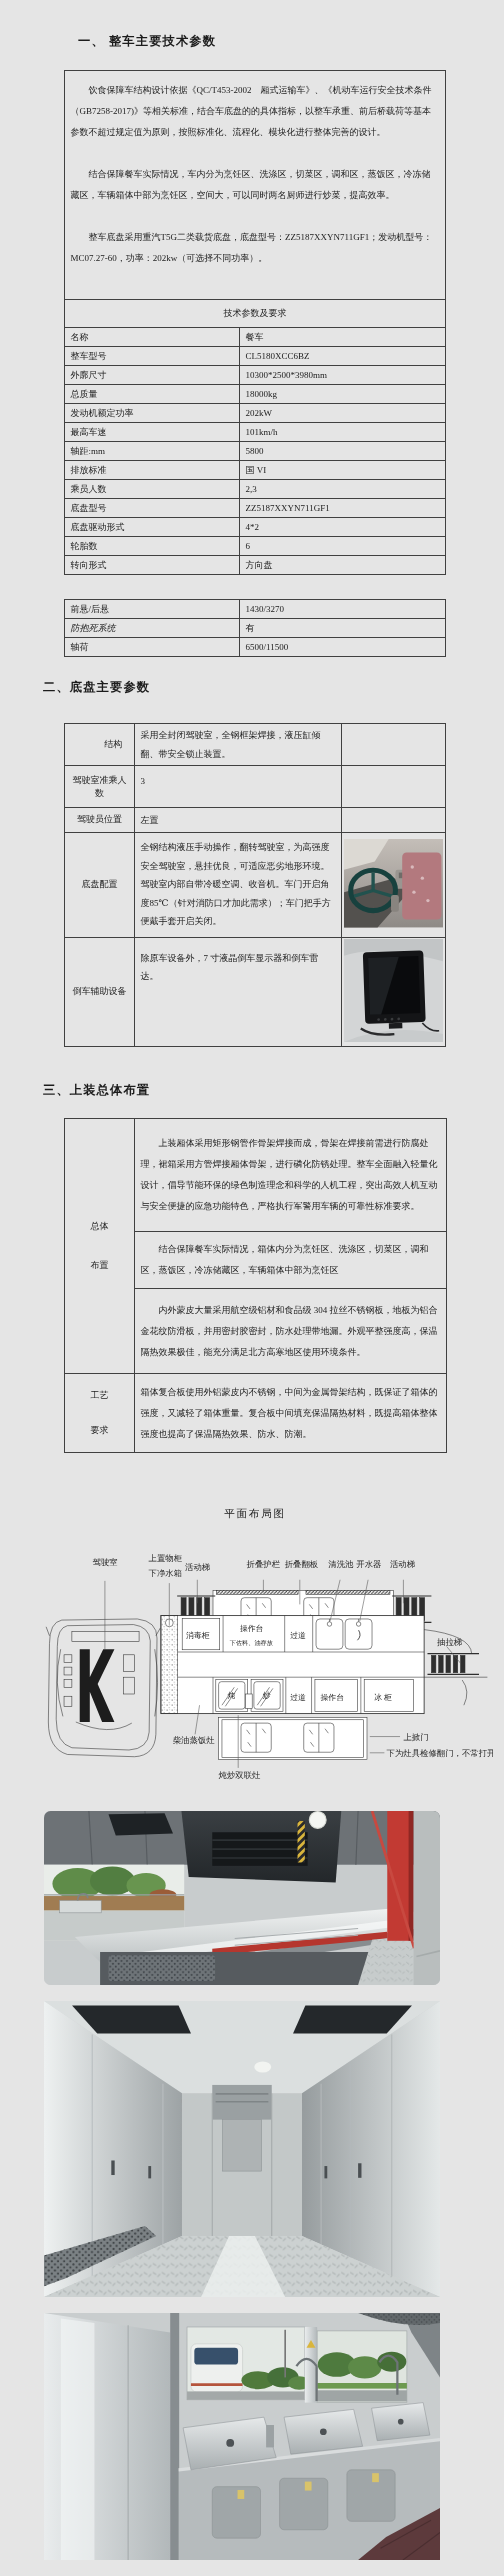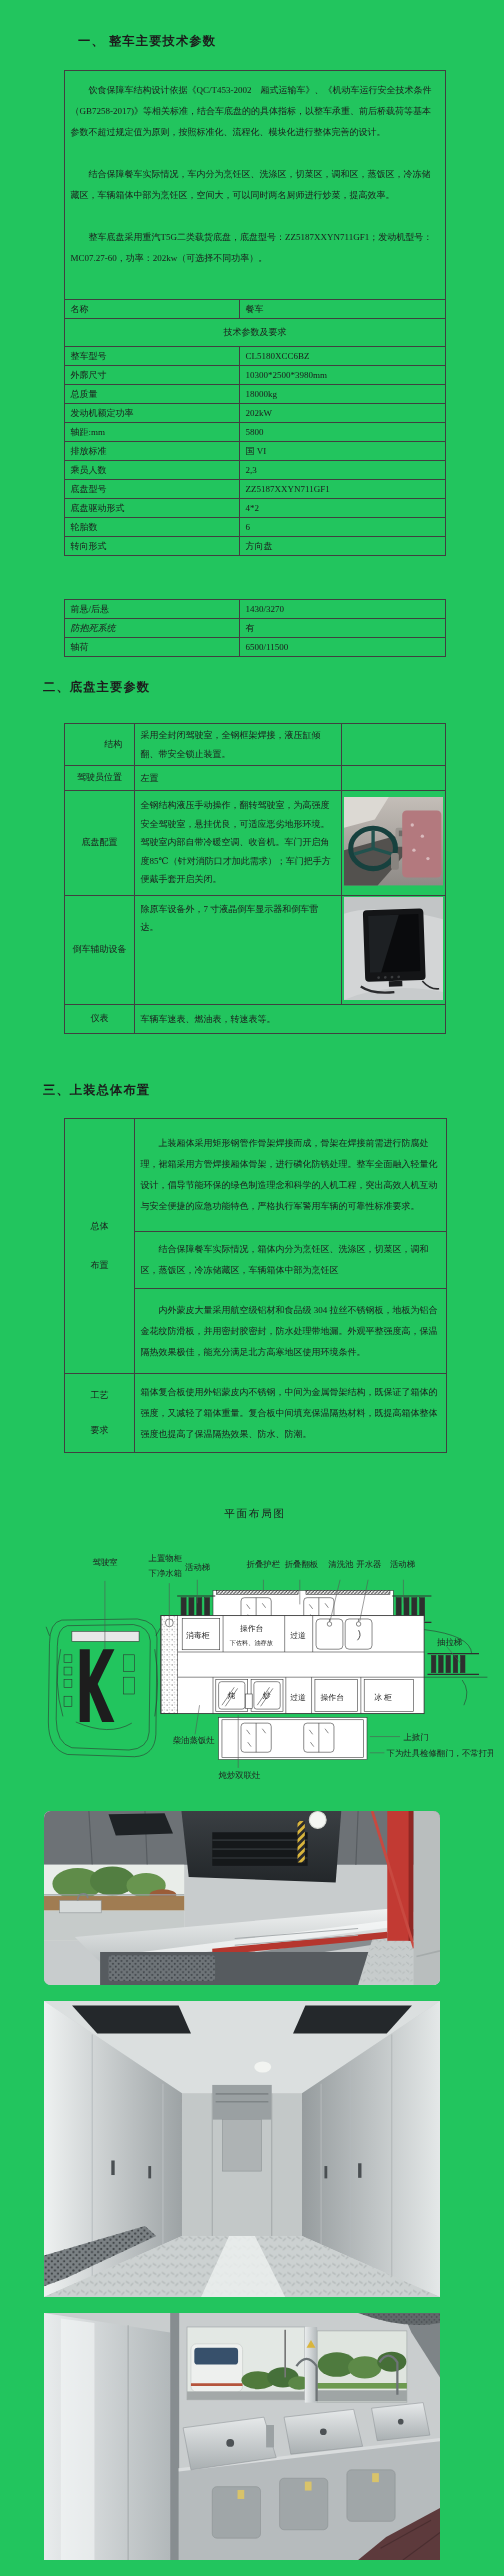--- a/index.html
+++ b/index.html
@@ -1,16 +1,16 @@
 <!DOCTYPE html>
 <html style="font-size:9px"><head>
 <meta charset="utf-8">
 <style>
   html,body{margin:0;padding:0;background:#ffffff;}
-  .page{position:relative;width:504px;height:2576px;background:#22c55e;
+  .page{position:relative;width:504px;height:2576px;background:#e5e5e5;
         font-family:"Liberation Serif","DejaVu Serif",serif;color:#1c1c1c;overflow:hidden;}
   .h{position:absolute;font-weight:700;font-size:12.3px;letter-spacing:1.1px;white-space:nowrap;}
   table.tbl{position:absolute;border-collapse:collapse;table-layout:fixed;width:382px;left:64px;}
   table.tbl td{border:0.6px solid #404040;font-size:9px;vertical-align:middle;padding:0 5.6px;
                overflow:hidden;}
   td.paras{vertical-align:top;padding:9px 10px 0 10px;}
   td.paras p{margin:0 0 21px 0;line-height:21px;text-indent:2em;font-size:9px;}
   td.thead{text-align:center;font-size:9.5px;}
   td.plabel{padding-left:7.8px;}
   td.pvalue{padding-left:7.8px;font-size:8.7px;}
@@ -41,41 +41,45 @@
       </colgroup>
     <tbody>
         <tr>
           <td colspan="2" class="paras" style="height:228px;">
       <p>饮食保障车结构设计依据《QC/T453-2002　厢式运输车》、《机动车运行安全技术条件（GB7258-2017)》等相关标准，结合车底盘的的具体指标，以整车承重、前后桥载荷等基本参数不超过规定值为原则，按照标准化、流程化、模块化进行整体完善的设计。</p>
       <p>结合保障餐车实际情况，车内分为烹饪区、洗涤区，切菜区，调和区，蒸饭区，冷冻储藏区，车辆箱体中部为烹饪区，空间大，可以同时两名厨师进行炒菜，提高效率。</p>
       <p>整车底盘采用重汽T5G二类载货底盘，底盘型号：ZZ5187XXYN711GF1；发动机型号：MC07.27-60，功率：202kw（可选择不同功率）。</p>
     </td>
         </tr>
     <tr>
+          <td colspan="2" class="thead" style="height:27px;">技术参数及要求</td>
+        </tr>
+    <tr>
           <td class="plabel" style="height:18px;">名称</td>
           <td class="pvalue">餐车</td>
         </tr>
     <tr>
-          <td colspan="2" class="thead" style="height:27px;">技术参数及要求</td>
-        </tr>
-    <tr>
           <td class="plabel" style="height:18px;">整车型号</td>
           <td class="pvalue">CL5180XCC6BZ</td>
         </tr>
     <tr>
           <td class="plabel" style="height:18px;">外廓尺寸</td>
           <td class="pvalue">10300*2500*3980mm</td>
         </tr>
     <tr>
           <td class="plabel" style="height:18px;">总质量</td>
           <td class="pvalue">18000kg</td>
         </tr>
     <tr>
           <td class="plabel" style="height:18px;">发动机额定功率</td>
           <td class="pvalue">202kW</td>
+        </tr>
+    <tr>
+          <td class="plabel" style="height:18px;">最高车速</td>
+          <td class="pvalue">101km/h</td>
         </tr>
     <tr>
           <td class="plabel" style="height:18px;">轴距:mm</td>
           <td class="pvalue">5800</td>
         </tr>
     <tr>
           <td class="plabel" style="height:18px;">排放标准</td>
           <td class="pvalue">国 VI</td>
         </tr>
     <tr>
@@ -127,20 +131,25 @@
   <table class="tbl" style="top:723px;">
     <colgroup>
         <col style="width:70px">
         <col style="width:207px">
         <col style="width:104px">
       </colgroup>
     <tbody>
         <tr>
       <td class="c" style="height:41px;padding-left:33px;">结构</td>
       <td class="longtext">采用全封闭驾驶室，全钢框架焊接，液压缸倾翻、带安全锁止装置。</td>
+      <td></td>
+    </tr>
+    <tr>
+      <td class="c" style="height:41px;">驾驶室准乘人数</td>
+      <td class="longtext" style="vertical-align:top;padding-top:5.6px;">3</td>
       <td></td>
     </tr>
     <tr>
       <td class="c" style="height:23.5px;">驾驶员位置</td>
       <td class="longtext">左置</td>
       <td></td>
     </tr>
     <tr>
       <td class="c" style="height:104px;">底盘配置</td>
       <td class="longtext">全钢结构液压手动操作，翻转驾驶室，为高强度安全驾驶室，悬挂优良，可适应恶劣地形环境。驾驶室内部自带冷暖空调、收音机。车门开启角度85℃（针对消防口才加此需求）；车门把手方便戴手套开启关闭。</td>
@@ -167,45 +176,41 @@
           <ellipse cx="52" cy="92" rx="40" ry="36" fill="none" stroke="#17413e" stroke-width="9"></ellipse>
           <line x1="52" y1="60" x2="52" y2="92" stroke="#21524e" stroke-width="6"></line>
           <line x1="18" y1="102" x2="52" y2="92" stroke="#21524e" stroke-width="6"></line>
           <line x1="86" y1="102" x2="52" y2="92" stroke="#21524e" stroke-width="6"></line>
           <rect x="84" y="100" width="14" height="30" rx="4" fill="#88847f"></rect>
         </svg>
       </td>
     </tr>
     <tr>
       <td class="c" style="height:108px;">倒车辅助设备</td>
-      <td class="longtext" style="vertical-align:top;padding-top:4px;">除原车设备外，7 寸液晶倒车显示器和倒车雷达。</td>
+      <td class="longtext" style="vertical-align:top;padding-top:11px;">除原车设备外，7 寸液晶倒车显示器和倒车雷达。</td>
       <td class="cellphoto">
         
         <svg viewBox="0 0 178 184">
           <rect width="178" height="184" fill="#d3d5d6"></rect>
           <path d="M0,30 Q60,10 178,40 L178,0 L0,0 Z" fill="#c2c5c6"></path>
           <path d="M0,184 Q80,150 178,170 L178,184 Z" fill="#c8cbcc"></path>
           <g transform="rotate(-2 89 92)">
             <rect x="36" y="22" width="108" height="128" rx="7" fill="#141517"></rect>
             <rect x="45" y="32" width="90" height="102" fill="#0a0b0d"></rect>
             <polygon points="45,32 100,32 65,134 45,134" fill="#1d2023"></polygon>
             <circle cx="60" cy="143" r="2.5" fill="#3a3c3e"></circle>
                 <circle cx="72" cy="143" r="2.5" fill="#3a3c3e"></circle>
             <circle cx="84" cy="143" r="2.5" fill="#3a3c3e"></circle>
                 <circle cx="96" cy="143" r="2.5" fill="#3a3c3e"></circle>
             <rect x="78" y="150" width="24" height="10" fill="#1b1c1e"></rect>
           </g>
           <path d="M30,160 q20,14 60,10" stroke="#2a2b2d" stroke-width="4" fill="none"></path>
           <path d="M140,150 q14,16 30,14" stroke="#2a2b2d" stroke-width="3" fill="none"></path>
         </svg>
       </td>
-    </tr>
-    <tr>
-      <td class="c" style="height:28px;">仪表</td>
-      <td class="longtext" colspan="2">车辆车速表、燃油表，转速表等。</td>
     </tr>
   </tbody>
     </table>
 
   <div class="h" style="left:43px;top:1082px;">三、上装总体布置</div>
 
   <table class="tbl" style="top:1118px;">
     <colgroup>
         <col style="width:70px">
         <col style="width:312px">

